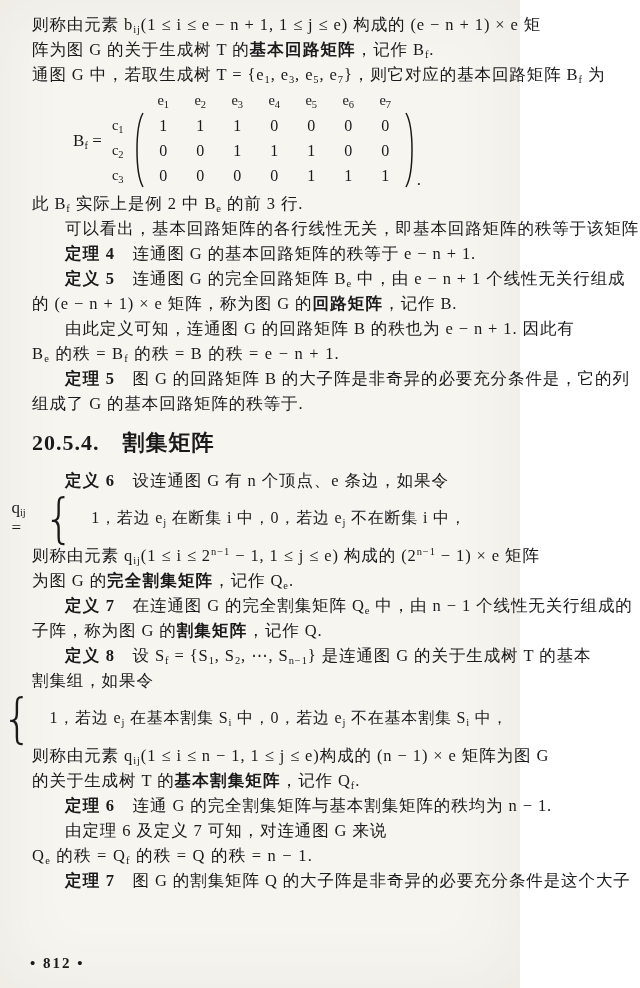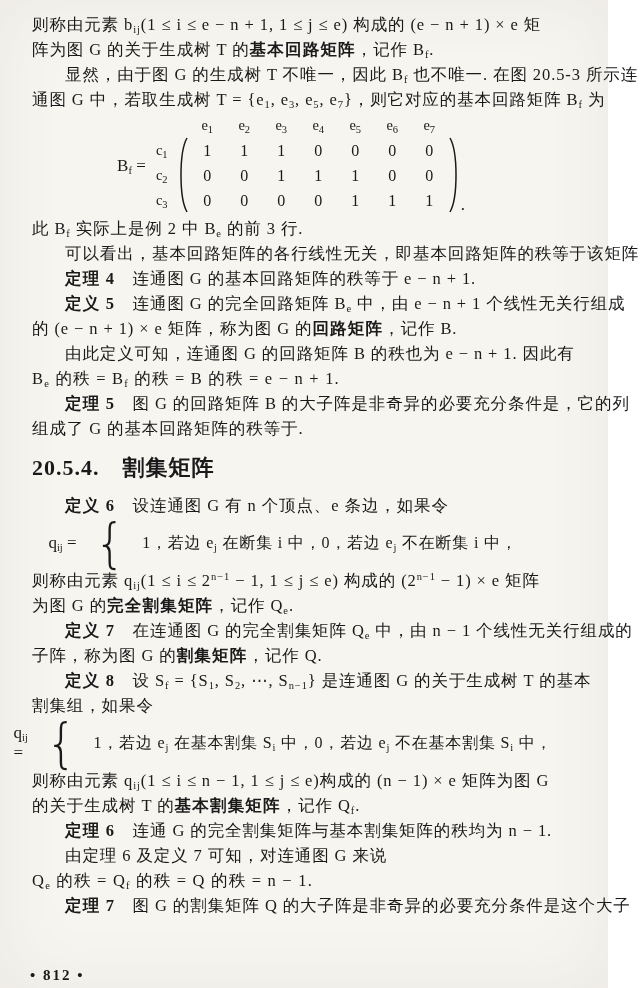--- a/index.html
+++ b/index.html
@@ -1,21 +1,21 @@
 <!DOCTYPE html>
 <html><head>
 <meta charset="utf-8">
 <style>
   html,body{margin:0;padding:0;}
   body{
     width:640px;height:988px;overflow:hidden;
     font-family:"Liberation Serif","DejaVu Serif",serif;
   }
   .page{
-    position:relative;width:608px;height:988px;box-sizing:border-box;
+    position:relative;width:520px;height:988px;box-sizing:border-box;
     padding:12px 34px 0 32px;
     box-shadow:inset 0 0 70px rgba(90,80,60,0.07);
   }
   .content{position:relative;}
   .ln{
     font-size:16.5px;line-height:25px;letter-spacing:0.9px;
     white-space:nowrap;
   }
   .ln.indent{padding-left:33px;}
   .ln.center{text-align:left;letter-spacing:1.2px;padding-right:40px;}
@@ -47,32 +47,31 @@
   .cases{display:flex;align-items:center;justify-content:center;margin:1px 40px 1px 0;gap:12px;}
   .c-lhs{font-size:17px;margin-right:6px;}
   .c-brace{
     font-size:48px;line-height:48px;font-weight:100;margin-right:5px;
     font-family:"DejaVu Sans",sans-serif;transform:scaleY(1.12);display:inline-block;
   }
   .c-lines{display:flex;flex-direction:row;}
   .c-line{font-size:16px;line-height:24px;letter-spacing:0.8px;white-space:nowrap;}
   
   .footer{
-    position:absolute;left:30px;bottom:4px;
+    position:absolute;left:30px;bottom:16px;
     font-size:15px;letter-spacing:2px;font-weight:bold;
   }
 </style>
 </head>
 <body>
 
 <div class="page" style="background: rgb(247, 245, 240); color: rgb(26, 26, 26);">
   <div class="content" id="content">
       <div class="ln">则称由元素 b<sub>ij</sub>(1 ≤ i ≤ e − n + 1, 1 ≤ j ≤ e) 构成的 (e − n + 1) × e 矩</div>
       <div class="ln">阵为图 G 的关于生成树 T 的<b>基本回路矩阵</b>，记作 B<sub>f</sub>.</div>
-      <div class="ln indent">显然，由于图 G 的生成树 T 不唯一，因此 B<sub>f</sub> 也不唯一. 在图 20.5-3 所示连</div>
       <div class="ln">通图 G 中，若取生成树 T = {e<sub>1</sub>, e<sub>3</sub>, e<sub>5</sub>, e<sub>7</sub>}，则它对应的基本回路矩阵 B<sub>f</sub> 为</div>
       <div class="matrix">
         <div class="m-lhs">B<sub>f</sub> =</div>
         <div>
           <div class="m-headers">
             <span class="m-h">e<sub>1</sub></span>
             <span class="m-h">e<sub>2</sub></span>
             <span class="m-h">e<sub>3</sub></span>
             <span class="m-h">e<sub>4</sub></span>
             <span class="m-h">e<sub>5</sub></span>

